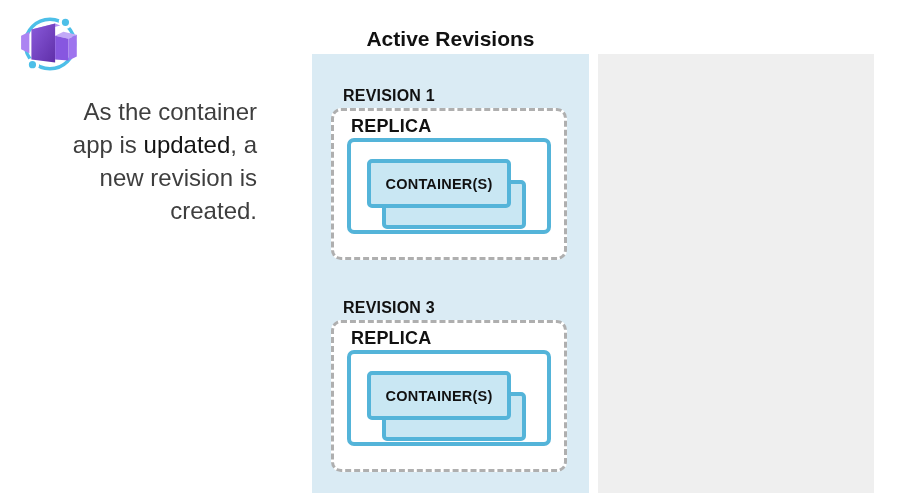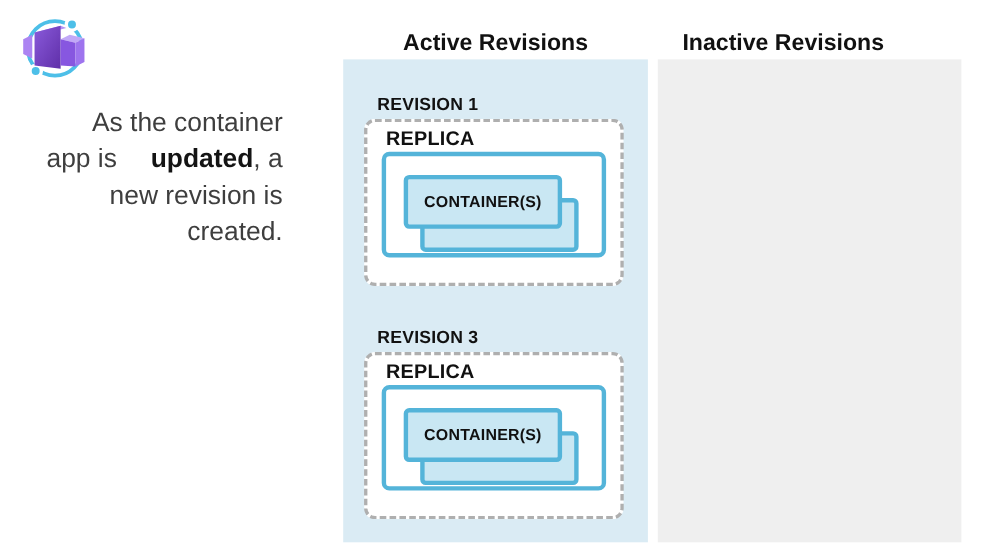--- a/index.html
+++ b/index.html
@@ -3,21 +3,21 @@
 <meta charset="utf-8">
 <style>
   * { margin:0; padding:0; box-sizing:border-box; }
   body { background:#ffffff; font-family:"Liberation Sans", sans-serif; }
   .canvas { position:relative; width:900px; height:501px; background:#ffffff; overflow:hidden; }
 
   .app-icon { position:absolute; left:18px; top:13px; width:66px; height:62px; }
 
   .intro { position:absolute; top:95px; right:643px; width:260px; text-align:right;
            font-size:24px; line-height:33px; color:#3e3e3e; white-space:nowrap; }
-  .intro .bold { font-weight:bold; color:#141414;margin-left:24px; }
+  .intro .bold { font-weight:normal; color:#141414; }
 
   .col-title { position:absolute; top:27px; text-align:center; font-weight:bold;
                font-size:21px; color:#111111; }
   .col-title.active   { left:312px; width:277px; }
   .col-title.inactive { left:574px; width:276px; }
 
   .panel { position:absolute; top:54px; height:439px; }
   .panel.active   { left:312px; width:277px; background:#daebf4; }
   .panel.inactive { left:598px; width:276px; background:#efefef; }
 
@@ -65,21 +65,20 @@
   </svg>
 
   <div class="intro">
     <div>As the container</div>
     <div><span>app is </span><span class="bold">updated</span><span>, a</span></div>
     <div>new revision is</div>
     <div>created.</div>
   </div>
 
   <div class="col-title active">Active Revisions</div>
-  <div class="col-title inactive">Inactive Revisions</div>
 
   <div class="panel active">
 
     <div class="revision rev-1">
       <div class="rev-label">REVISION 1</div>
       <div class="dashed-box">
         <div class="replica-label">REPLICA</div>
         <div class="replica-box">
           <div class="container-card back"></div>
           <div class="container-card front">

